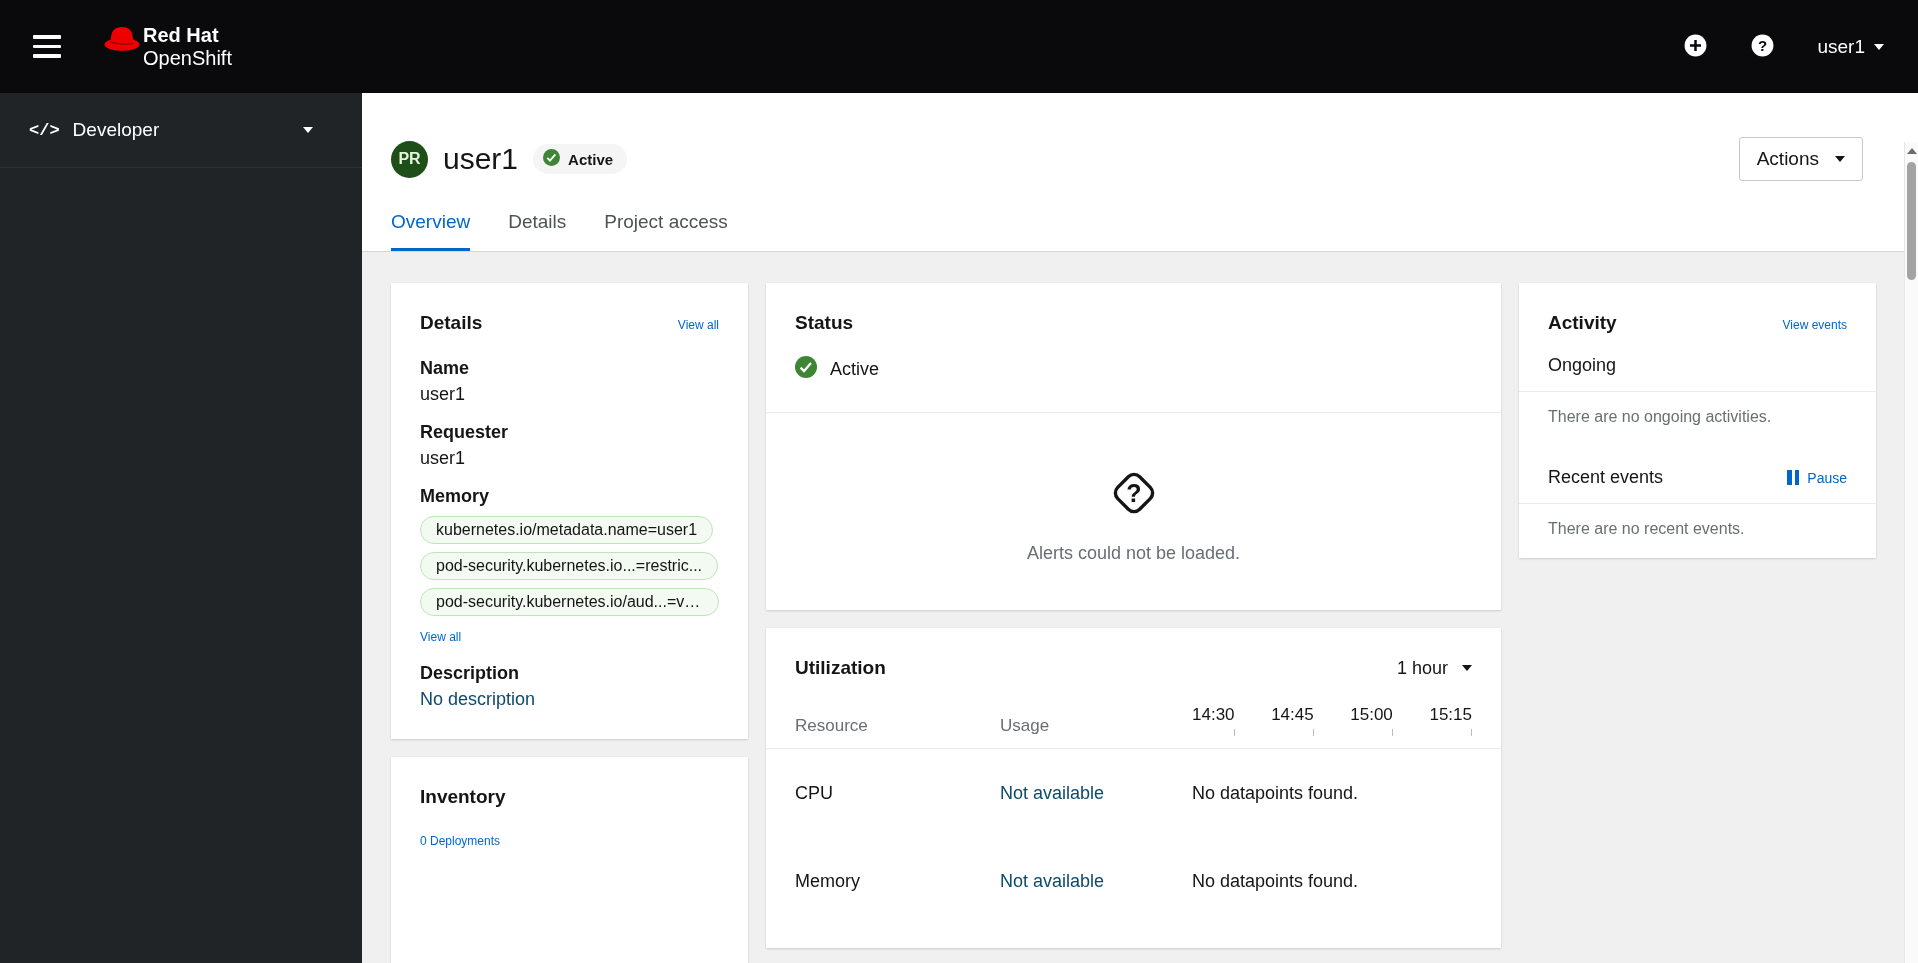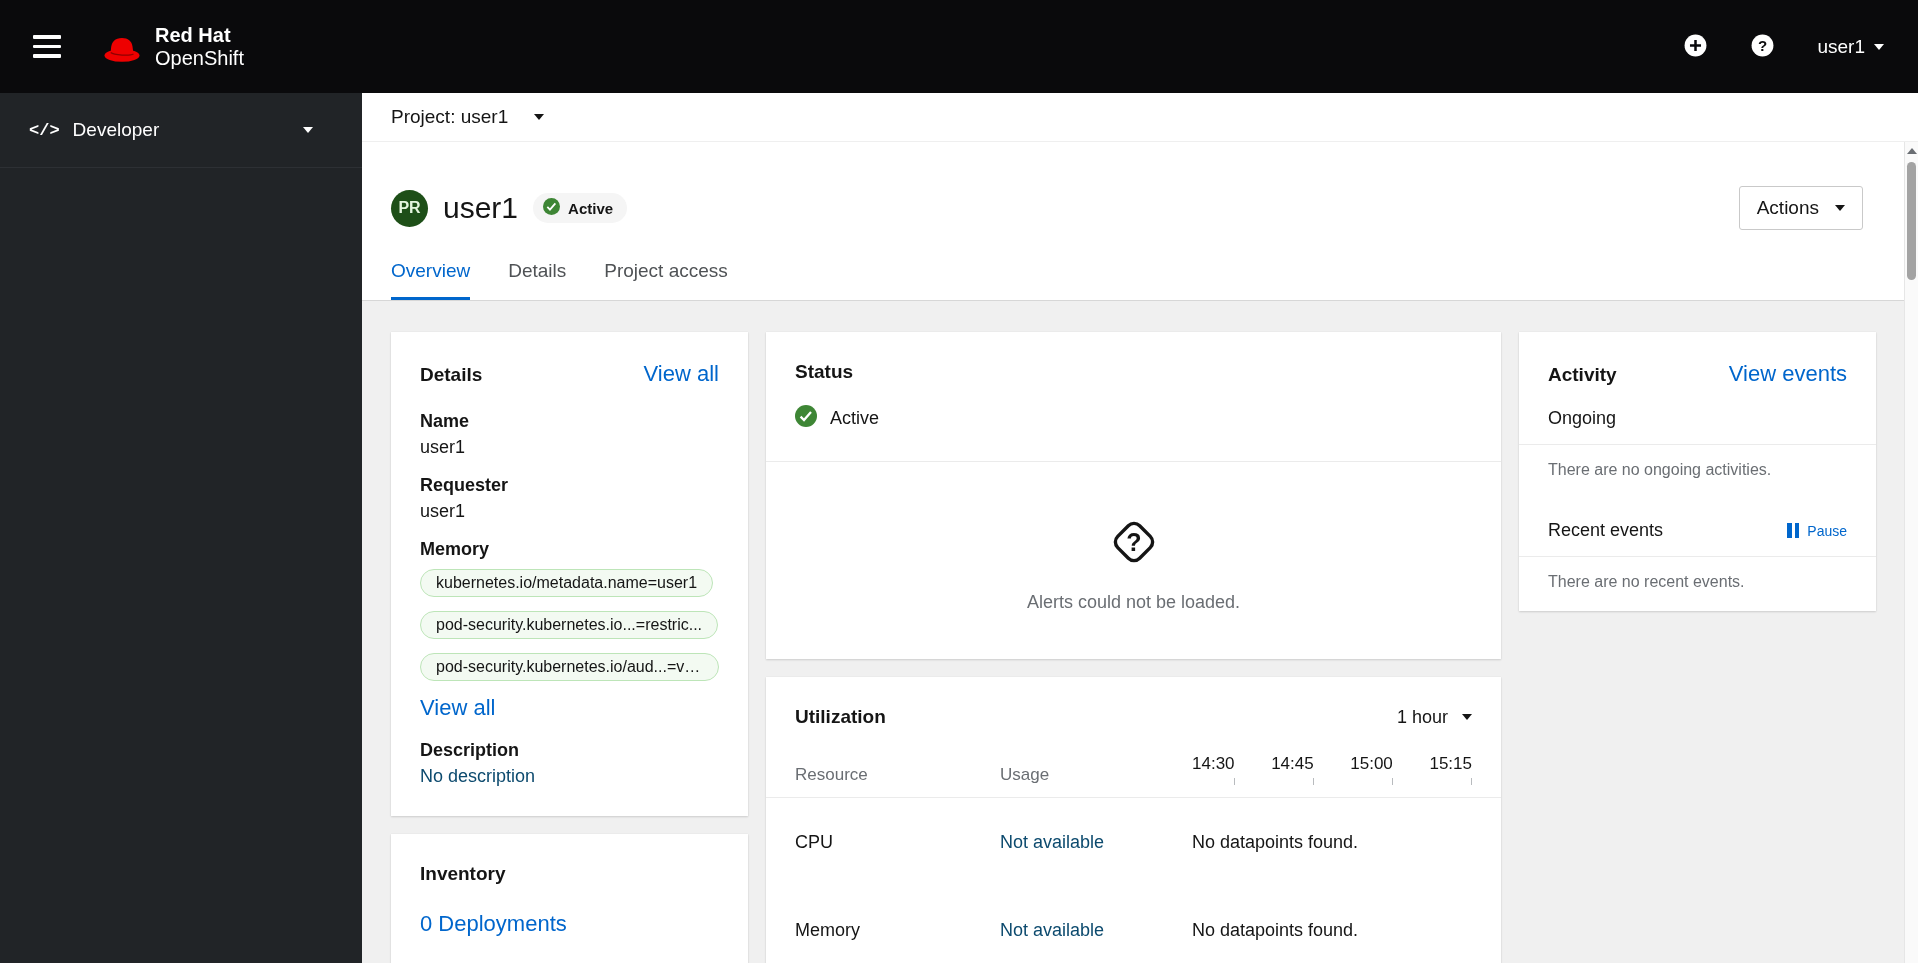--- a/index.html
+++ b/index.html
@@ -11,21 +11,21 @@
   }
   .app { width: 1918px; height: 963px; display: flex; flex-direction: column; }
 
   
   .masthead {
     height: 93px; background: #0a0a0c; display: flex; align-items: center;
     padding: 0 34px 0 29px; flex-shrink: 0;
   }
   .burger { display: inline-flex; flex-direction: column; gap: 6px; cursor: pointer; padding: 6px 4px; }
   .burger i { display: block; width: 28px; height: 3.5px; background: #fff; border-radius: 1px; }
-  .brand { display: flex; align-items: flex-end; gap: 12px; margin-left: 36px; }
+  .brand { display: flex; align-items: flex-start; margin-left: 36px; }
   .brand-text { color: #fff; line-height: 1.12; }
   .brand-line1 { font-weight: 700; font-size: 20px; }
   .brand-line2 { font-weight: 400; font-size: 20px; }
   .mast-right { margin-left: auto; display: flex; align-items: center; gap: 42px; }
   .mast-icon-btn { background: none; border: none; cursor: pointer; display: inline-flex; }
   .user-menu { color: #fff; font-size: 19px; display: inline-flex; align-items: center; gap: 9px; cursor: pointer; }
   .caret {
     display: inline-block; width: 0; height: 0;
     border-left: 5px solid transparent; border-right: 5px solid transparent;
     border-top: 6px solid currentColor;
@@ -82,29 +82,29 @@
   .tab { font-size: 19px; padding-bottom: 15px; border-bottom: 3px solid transparent; color: #4f5255; cursor: pointer; }
   .tab.active { color: #0066cc; border-bottom-color: #0066cc; }
 
   
   .content { flex: 1; min-height: 0; background: #f0f0f0; padding: 31px 42px 0 29px; overflow: hidden; }
   .grid { display: grid; grid-template-columns: 357px minmax(0,1fr) 357px; gap: 18px; align-items: start; }
   .col { display: flex; flex-direction: column; gap: 18px; }
   .card { background: #fff; box-shadow: 0 1px 2px rgba(3,3,3,0.14), 0 0 1px rgba(3,3,3,0.08); }
   .card-title-row { display: flex; align-items: baseline; justify-content: space-between; padding: 29px 29px 0; }
   .card-title { font-size: 19px; font-weight: 700; color: #151515; }
-  .link { color: #0066cc; font-size: 22px; text-decoration: none; cursor: pointer; }
+  .link { color: #0066cc; font-size: 12px; text-decoration: none; cursor: pointer; }
   .divider { border: none; border-top: 1px solid #ebebeb; height: 0; margin: 0; }
   .gray { color: #0c4a6e; }
 
   
   .detail-group { margin-top: 17px; }
   .detail-label { font-size: 18px; font-weight: 700; margin-bottom: 5px; }
   .detail-value { font-size: 18px; }
-  .chips { display: flex; flex-direction: column; align-items: flex-start; gap: 14px; margin-top: 9px; }
+  .chips { display: flex; flex-direction: column; align-items: flex-start; gap: 8px; margin-top: 9px; }
   .chip {
     display: inline-block; background: #f3faf2; border: 1px solid #bde5b8; border-radius: 30px;
     padding: 4px 15px; font-size: 16px; color: #151515; max-width: 100%;
     white-space: nowrap; overflow: hidden; text-overflow: ellipsis;
   }
   .labels-view-all { display: inline-block; margin: 14px 0 2px; }
   .details-body { padding: 7px 29px 29px; }
 
   
   .inventory-card { min-height: 300px; }
@@ -201,26 +201,20 @@
     <aside class="sidebar">
       <div class="perspective">
         <span class="dev-icon">&lt;/&gt;</span>
         <span>Developer</span>
         <span class="caret"></span>
       </div>
     </aside>
 
     <main class="main">
 
-      <div class="project-bar">
-        <span class="project-selector">
-          <span>Project: user1</span>
-          <span class="caret"></span>
-        </span>
-      </div>
 
       <div class="scroll-region">
 
         <div class="page-head">
           <div class="title-row">
             <span class="res-badge">PR</span>
             <h1 class="page-title">user1</h1>
             <span class="status-pill">
               <span>
                 <svg width="17" height="17" viewBox="0 0 22 22">

